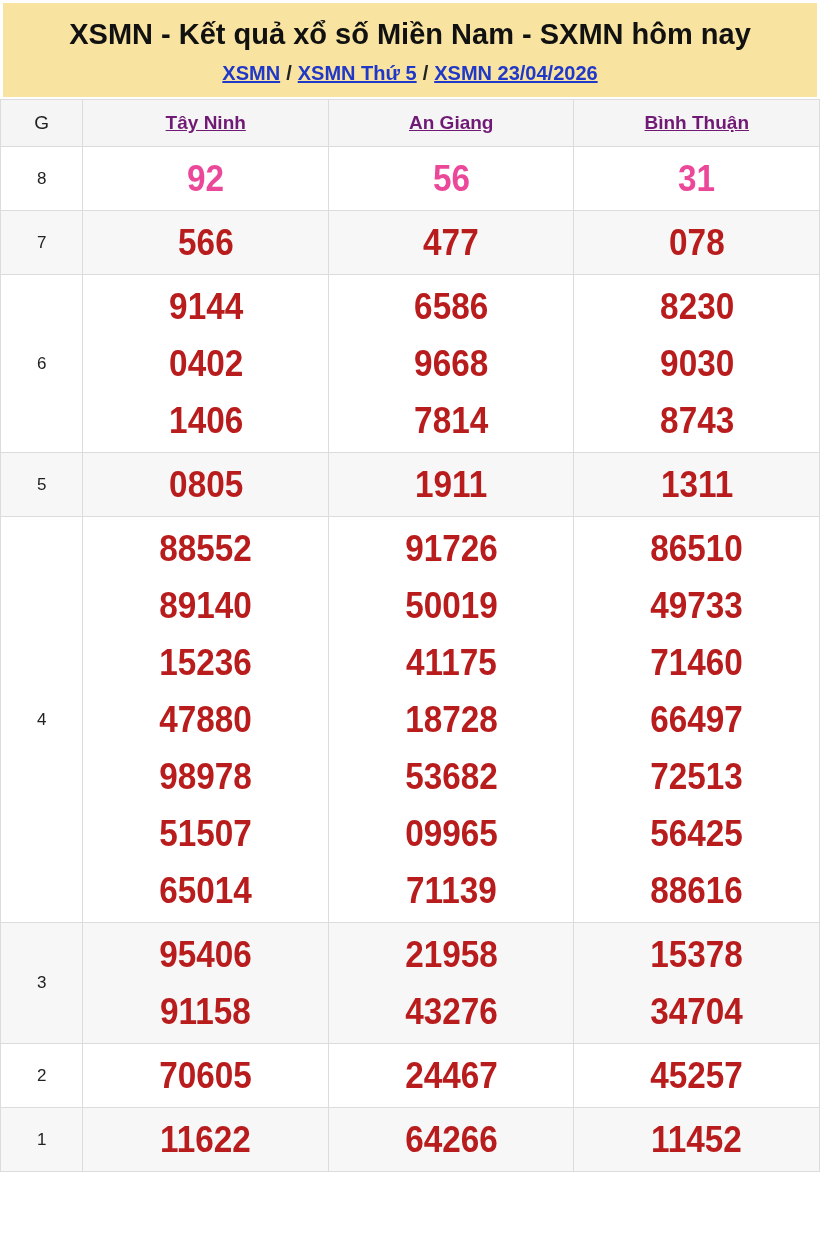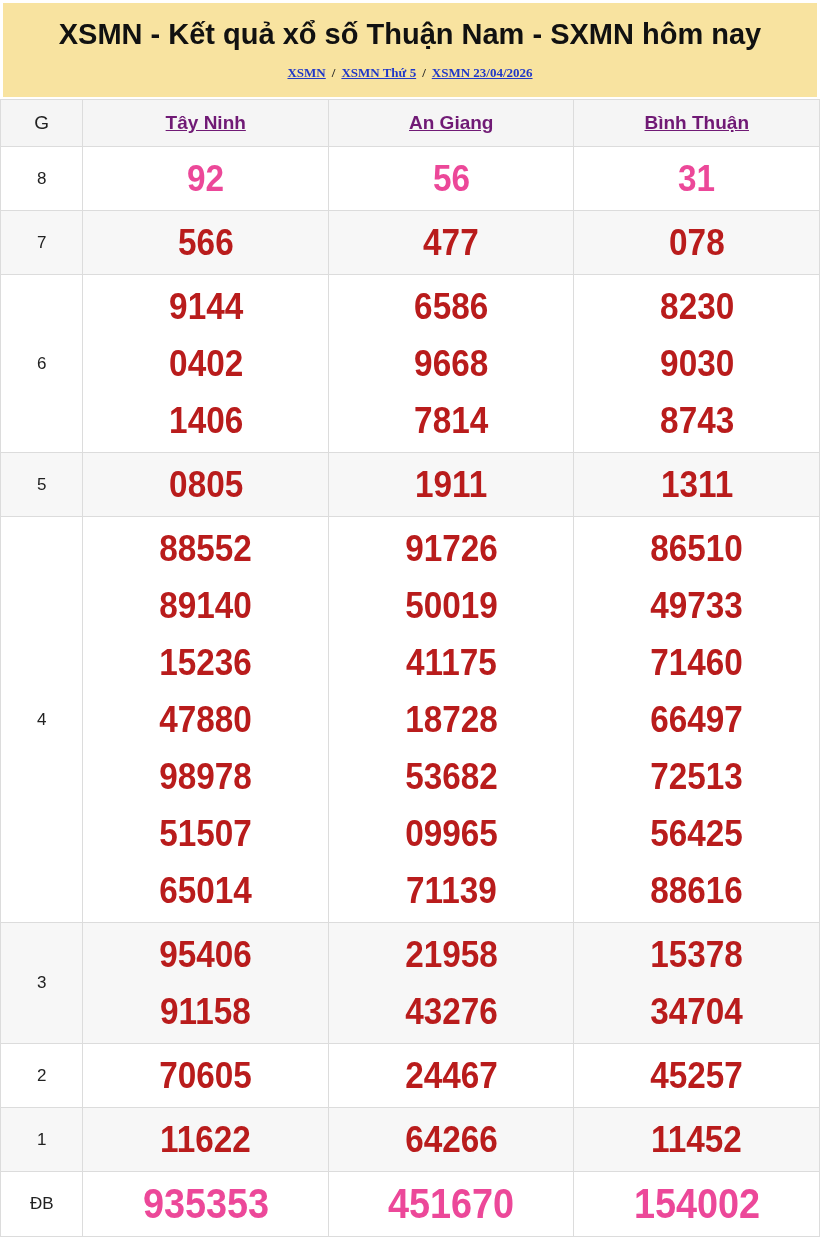--- a/index.html
+++ b/index.html
@@ -17,24 +17,23 @@
     text-align:center;
   }
   .banner h1{
     margin:0 0 11px 0;
     font-size:29px;
     line-height:34px;
     font-weight:700;
     color:#111;
   }
   .crumbs{
-    font-size:13px;
+    font-size:20px;
     font-weight:700;
     line-height:22px;
-    font-family:Liberation Serif, serif;
   }
   .crumbs a{
     color:#2038c8;
     text-decoration:underline;
   }
   .crumbs .sep{
     color:#222;
     padding:0 6px;
   }
   
@@ -85,21 +84,21 @@
   tr.alt{background:#f7f7f7;}
   tr.hl .num{color:#ec4899;}
   tr.db .num{font-size:42px;line-height:58px;}
 </style>
 </head>
 <body>
 
 <div class="page">
 
   <header class="banner">
-    <h1>XSMN - Kết quả xổ số Thuận Nam - SXMN hôm nay</h1>
+    <h1>XSMN - Kết quả xổ số Miền Nam - SXMN hôm nay</h1>
     <nav class="crumbs" id="crumbs"><a href="#">XSMN</a><span class="sep">/</span><a href="#">XSMN Thứ 5</a><span class="sep">/</span><a href="#">XSMN 23/04/2026</a></nav>
   </header>
 
   <table class="results">
     <thead>
       <tr id="head-row">
         <th class="gcol">G</th>
       <th class="pcol"><a href="#">Tây Ninh</a></th>
           <th class="pcol"><a href="#">An Giang</a></th>
           <th class="pcol"><a href="#">Bình Thuận</a></th>
@@ -222,28 +221,16 @@
           <td class="nums pcol">
             <div class="num"><span>11622</span></div>
           </td>
           <td class="nums pcol">
             <div class="num"><span>64266</span></div>
           </td>
           <td class="nums pcol">
             <div class="num"><span>11452</span></div>
           </td>
         </tr>
-        <tr class="hl db">
-          <td class="gcol">ĐB</td>
-          <td class="nums pcol">
-            <div class="num"><span>935353</span></div>
-          </td>
-          <td class="nums pcol">
-            <div class="num"><span>451670</span></div>
-          </td>
-          <td class="nums pcol">
-            <div class="num"><span>154002</span></div>
-          </td>
-        </tr>
       </tbody>
   </table>
 
 </div>
 
 </body></html>

